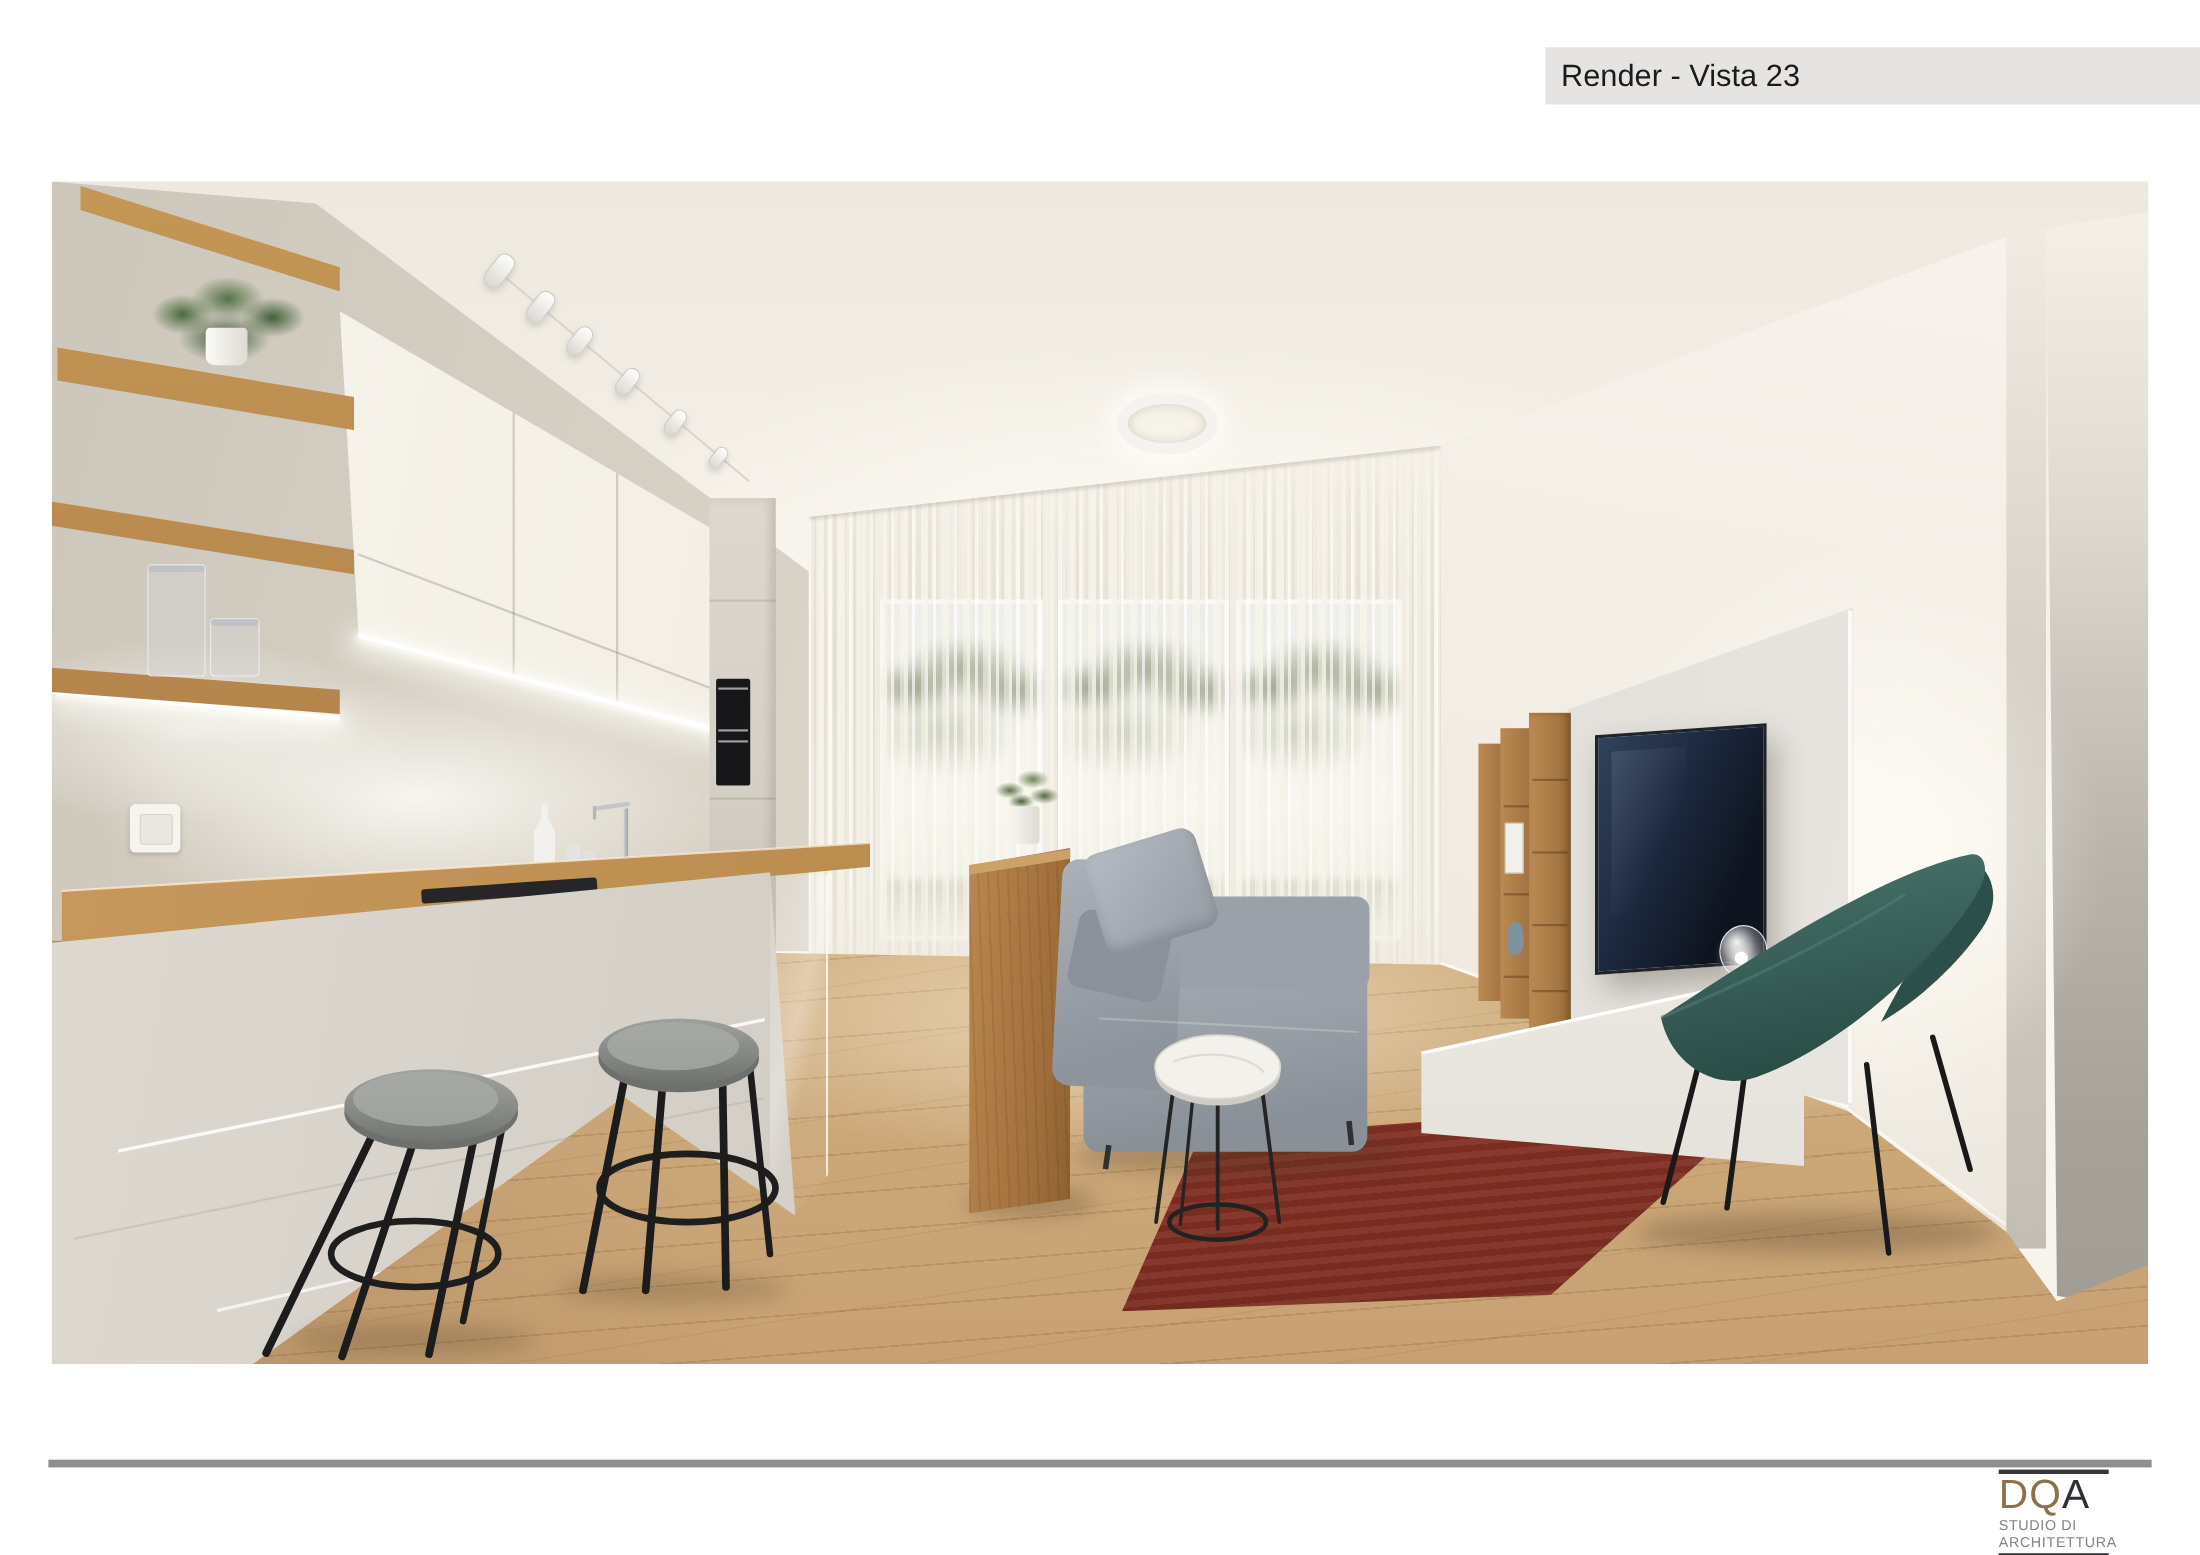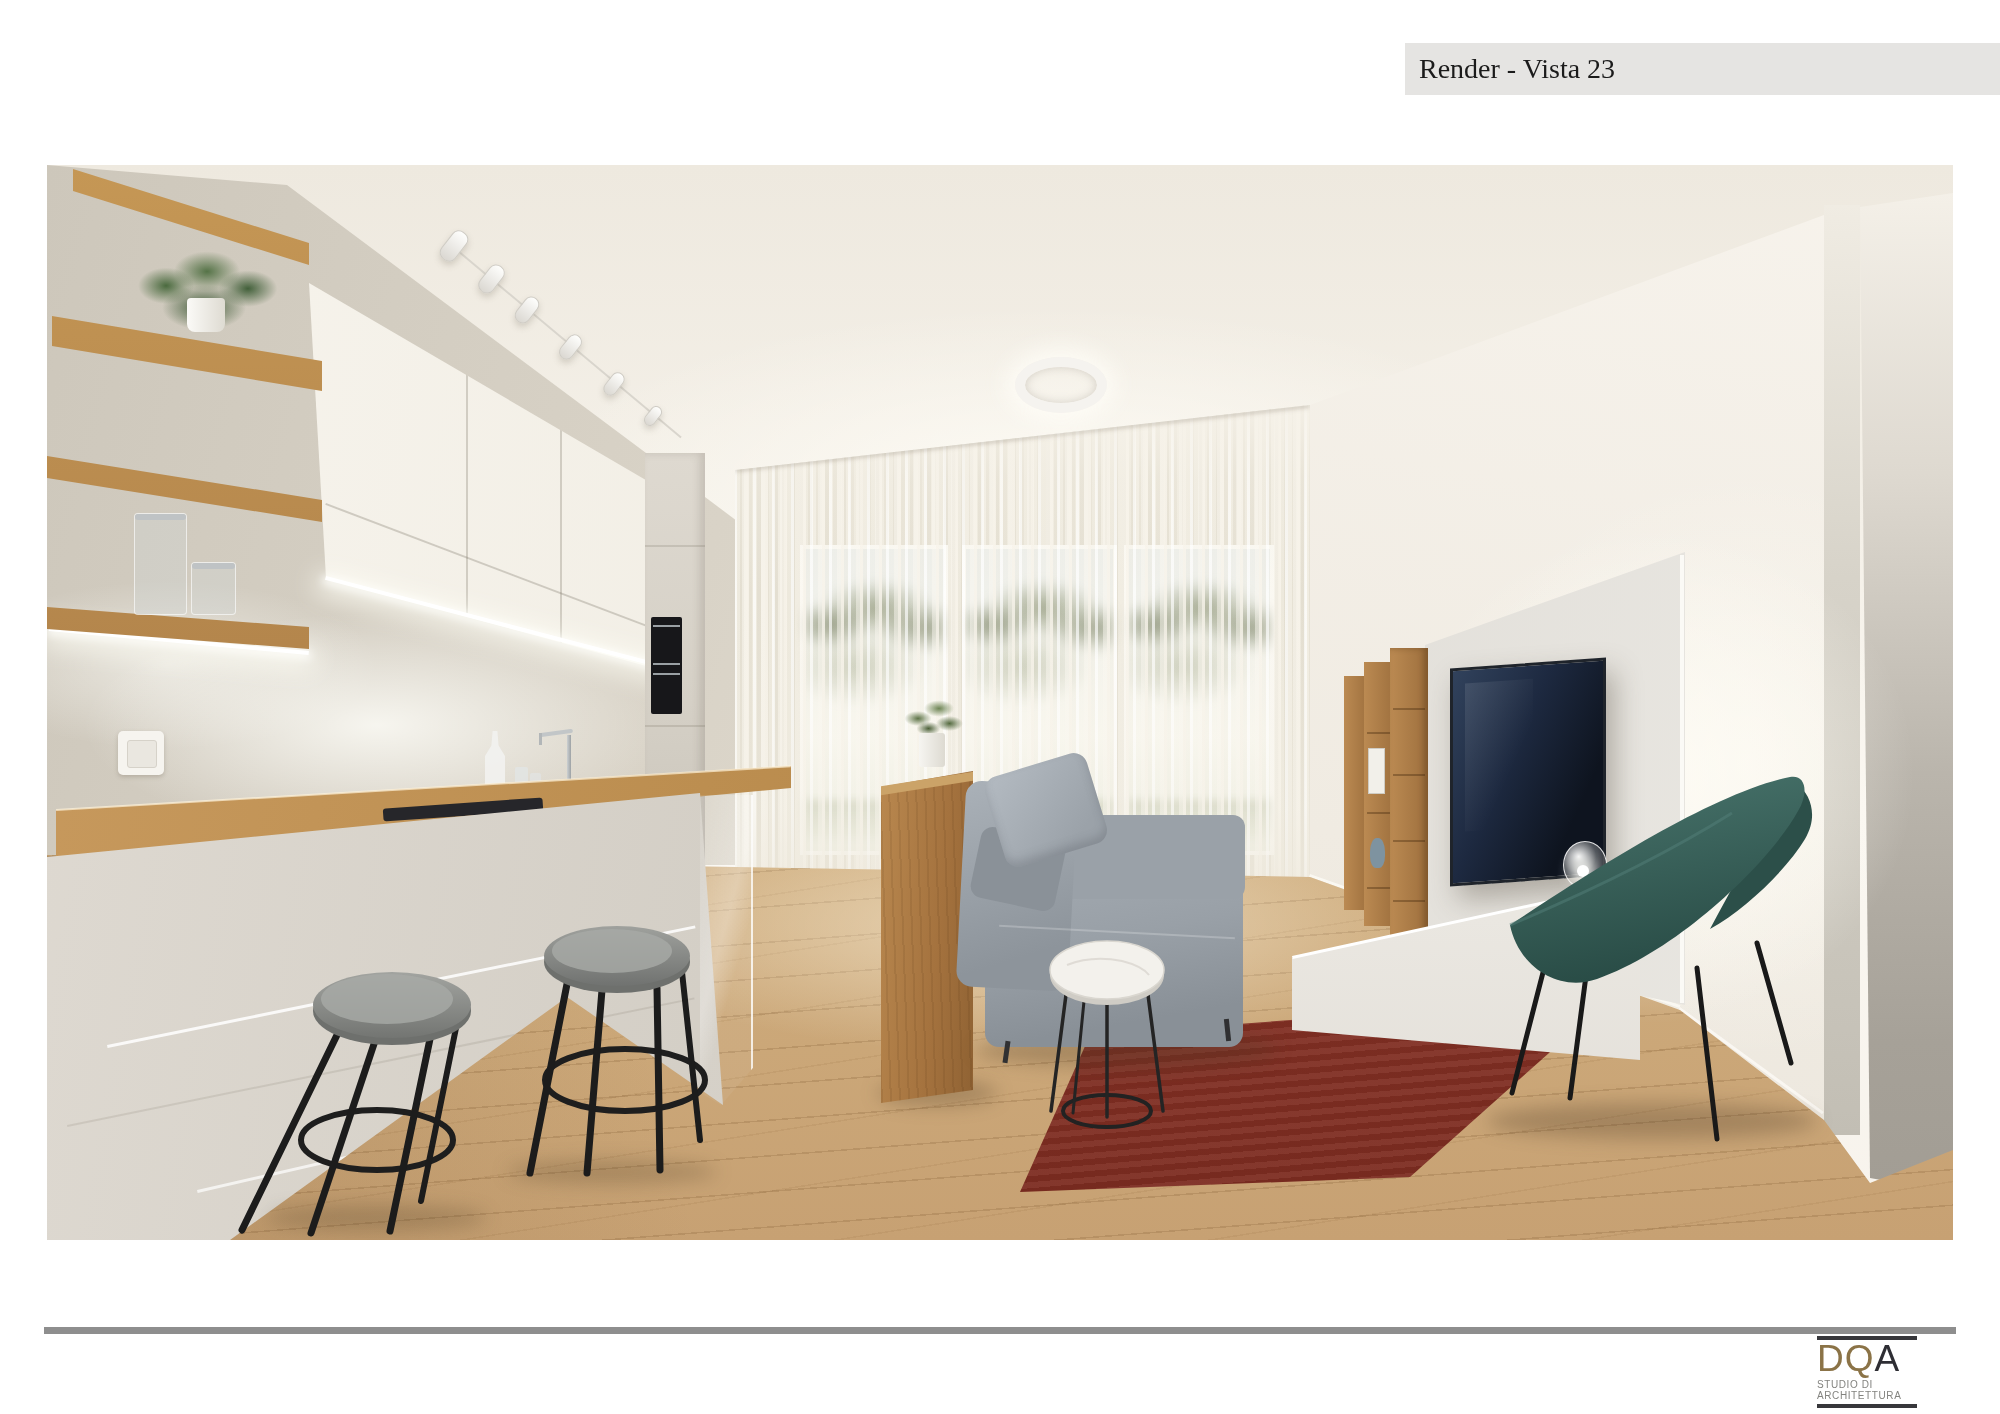--- a/index.html
+++ b/index.html
@@ -3,31 +3,31 @@
 <meta charset="utf-8">
 <style>
   html,body{margin:0;padding:0;background:#ffffff;}
   .page{position:relative;width:2000px;height:1414px;background:#ffffff;overflow:hidden;
         font-family:"Liberation Sans", sans-serif;}
   .abs{position:absolute;}
 
   
   .title-bar{left:1405px;top:43px;width:595px;height:52px;background:#e5e4e2;
              display:flex;align-items:center;padding-left:14px;box-sizing:border-box;}
-  .title-bar span{font-size:28px;color:#1b1b1b;font-family:Liberation Serif, serif;}
+  .title-bar span{font-size:28px;color:#1b1b1b;}
 
   
   .footer-rule{left:44px;top:1327px;width:1912px;height:7px;background:#8e8e8e;}
   .footer-title{left:95px;top:1352px;font-size:31px;color:#8f8f8f;letter-spacing:.5px;}
   .logo{left:1817px;top:1336px;width:100px;text-align:left;}
   .logo-bar{height:4px;background:#37373b;width:100px;}
   .logo-word{font-size:37px;line-height:38px;letter-spacing:1px;font-weight:400;}
   .logo-word .gold{color:#8b7347;}
   .logo-word .dark{color:#2e2e34;}
-  .logo-tagline{font-size:10px;color:#83837f;letter-spacing:.6px;margin:1px 0 3px 0;}
+  .logo-tagline{font-size:13px;color:#83837f;letter-spacing:.6px;margin:1px 0 3px 0;}
 
   
   .render{left:47px;top:165px;width:1906px;height:1075px;overflow:hidden;background:#f4f0e8;}
   .layer{left:0;top:0;width:1906px;height:1075px;}
 
   .ceiling{background:
       radial-gradient(ellipse 760px 270px at 1010px 330px, rgba(255,253,247,.85), rgba(255,253,247,0) 70%),
       linear-gradient(180deg,#eee9df 0%,#f5f1e9 34%,#faf7f1 60%,#f7f3ec 100%);}
 
   .left-wall{clip-path:polygon(0px 0px,240px 20px,658px 332px,690px 356px,690px 700px,0px 700px);

